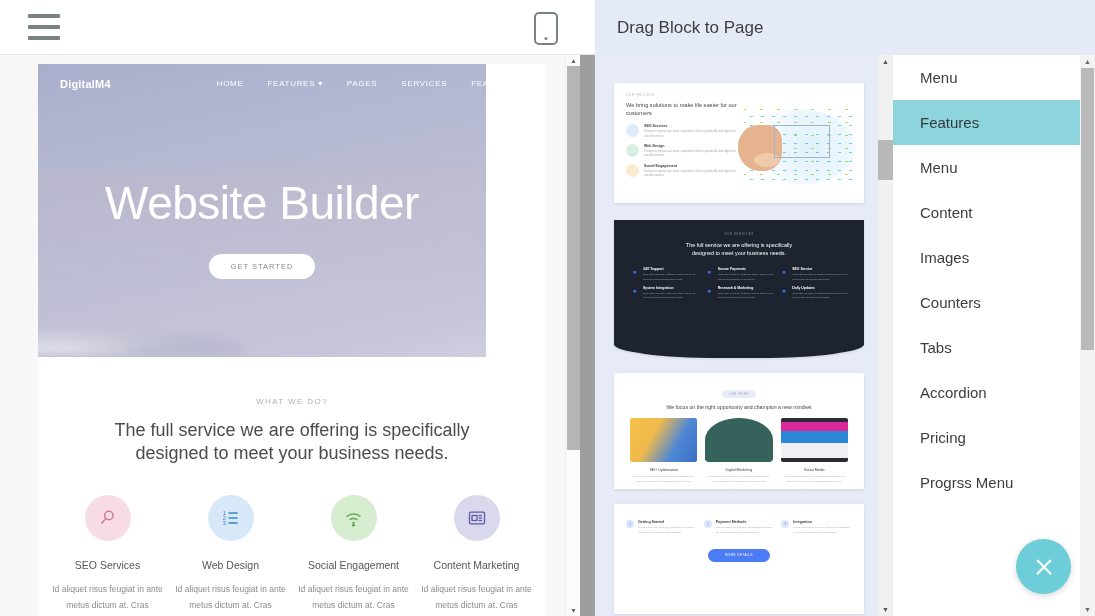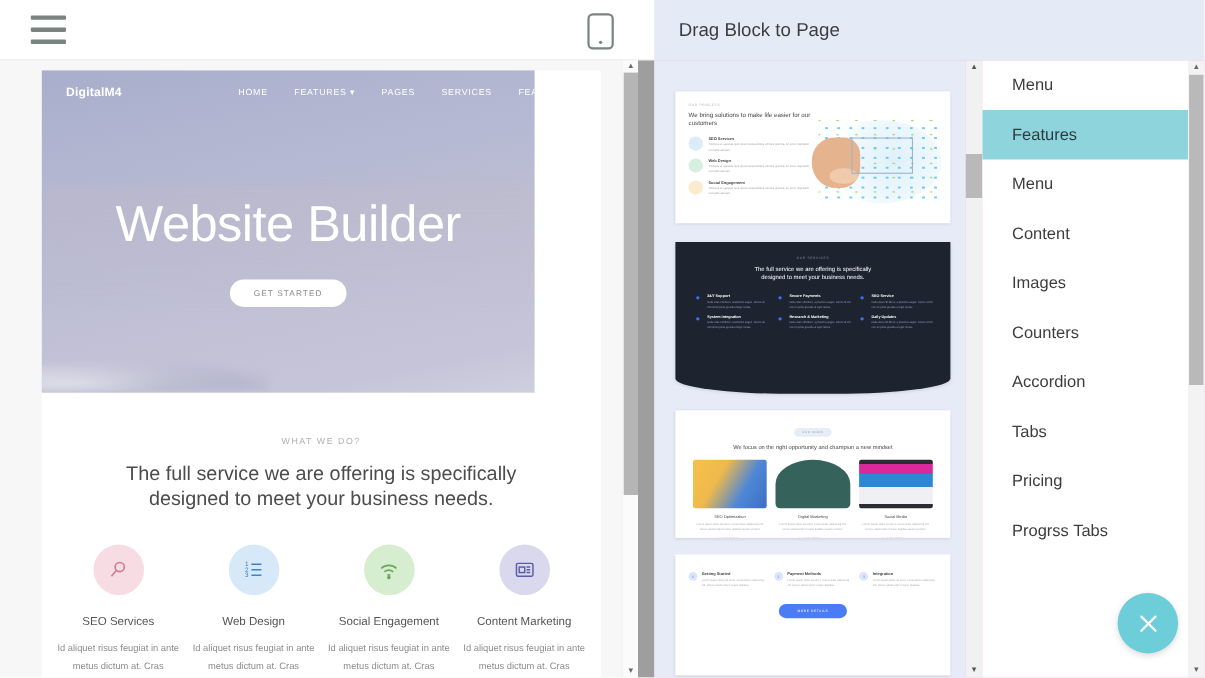--- a/index.html
+++ b/index.html
@@ -85,21 +85,21 @@
   .pv-scroll .thumb { position:absolute; top:11px; left:1px; width:13px; height:384px; background:#b5b5b5; }
   .pv-scroll .arr { position:absolute; left:0; width:15px; height:11px; color:#6b6b6b; font-size:7px; text-align:center; line-height:11px; }
   .pv-scroll .arr.up { top:0; } .pv-scroll .arr.dn { bottom:0; }
   .pv-gutter { position:absolute; top:55px; left:580px; width:15px; height:561px; background:#9e9e9e; }
 
   
   .right-pane { position:relative; width:500px; height:616px; background:#e6ebf7; }
   .panel-header { height:55px; display:flex; align-items:center; padding-left:22px; background:#e4eaf6; }
   .panel-title { font-size: 17px; color:#3d3d3d; font-weight:400; }
 
-  .panel-body { position:absolute; top:55px; left:0; width:500px; height:561px; background:#f9a8d4; }
+  .panel-body { position:absolute; top:55px; left:0; width:500px; height:561px; background:#a16207; }
 
   
   .blocks-col { position:absolute; left:0; top:0; width:283px; height:561px; overflow:hidden; background:#e6ebf7; }
   .block-card { position:absolute; left:19px; width:250px; background:#fff; box-shadow: 0 1px 3px rgba(0,0,0,.1); overflow:hidden; }
 
   .bk1 { top: 28px; height: 120px; padding: 10px 12px; }
   .bk1 .ey { font-size: 3px; color:#b4b4b4; letter-spacing:.6px; }
   .bk1 .hd { font-size: 5.6px; color:#444; line-height:1.45; margin-top:4px; width:120px; }
   .bk1 .items { margin-top: 7px; }
   .bk1 .it { display:flex; gap:5px; margin-bottom:5px; }
@@ -433,24 +433,24 @@
         <div class="arr dn">▼</div>
       </div>
 
       <div class="cats">
         <div class="cat-item">Menu</div>
         <div class="cat-item active">Features</div>
         <div class="cat-item">Menu</div>
         <div class="cat-item">Content</div>
         <div class="cat-item">Images</div>
         <div class="cat-item">Counters</div>
+        <div class="cat-item">Tabs</div>
         <div class="cat-item">Accordion</div>
-        <div class="cat-item">Tabs</div>
         <div class="cat-item">Pricing</div>
-        <div class="cat-item">Progrss Tabs</div>
+        <div class="cat-item">Progrss Menu</div>
       </div>
     </div>
   </div>
 
   <div class="cats-scroll">
     <div class="arr up">▲</div>
     <div class="thumb"></div>
     <div class="arr dn">▼</div>
   </div>
 

